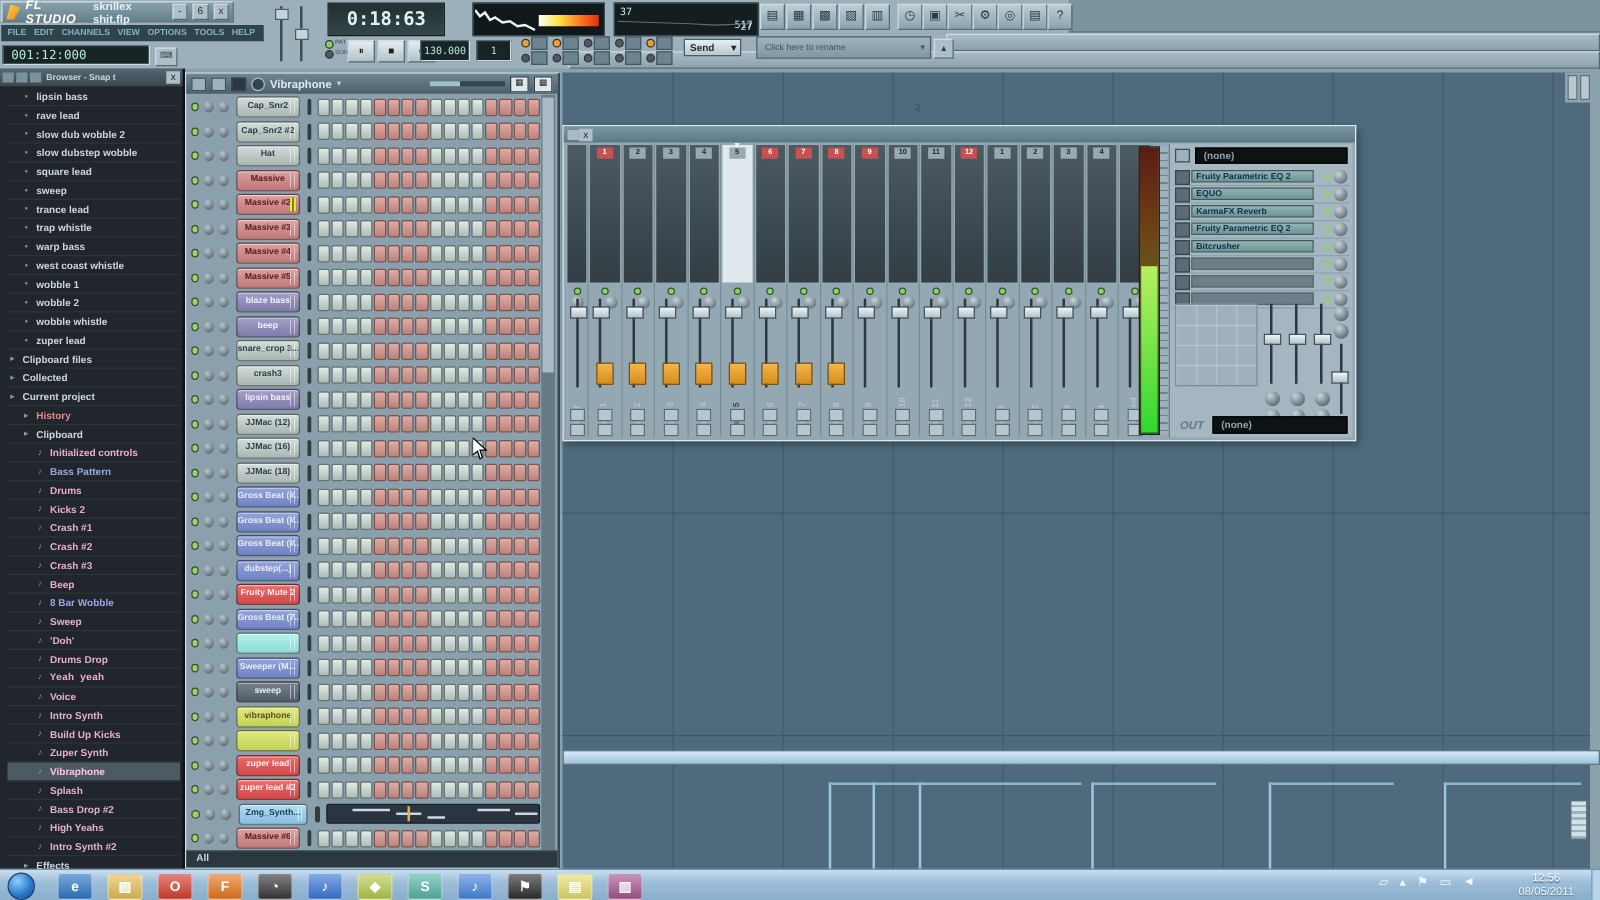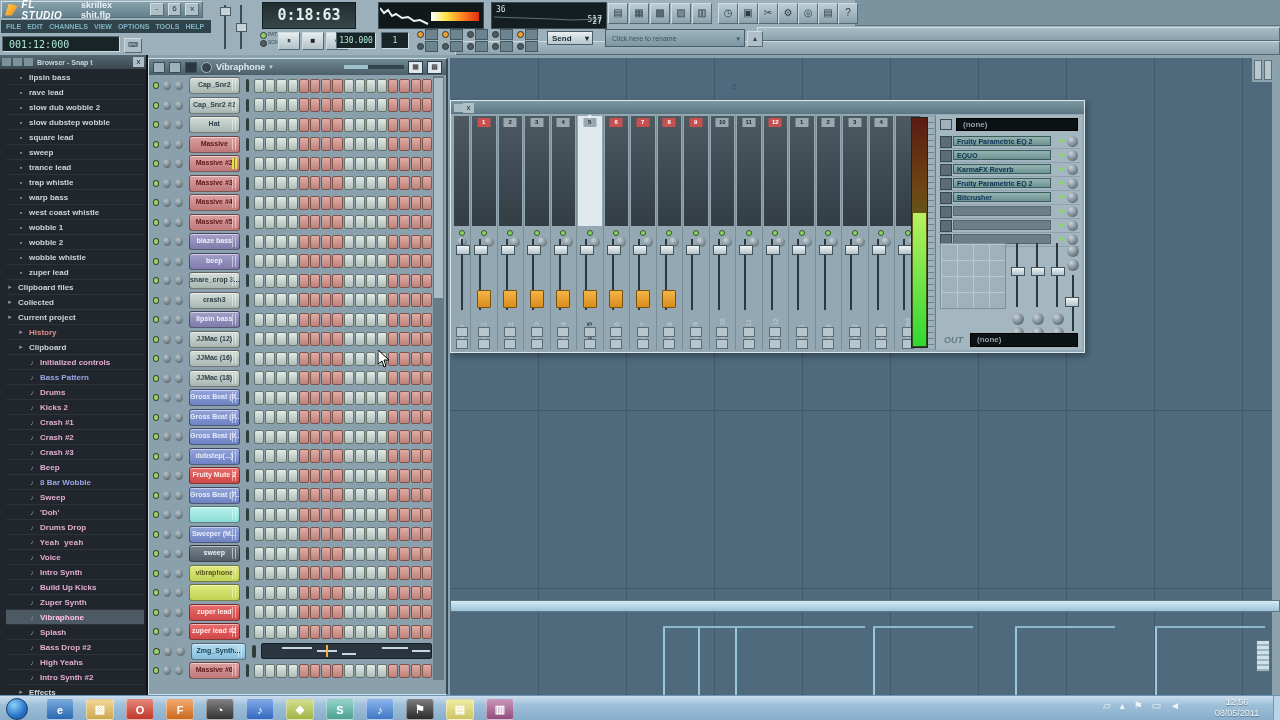--- a/index.html
+++ b/index.html
@@ -9,21 +9,21 @@
   .abs{position:absolute;}
   .bev{border-top:1px solid #cfdde2;border-left:1px solid #cfdde2;
        border-right:1px solid #556a74;border-bottom:1px solid #556a74;}
   .inset{border-top:1px solid #556a74;border-left:1px solid #556a74;
        border-right:1px solid #cfdde2;border-bottom:1px solid #cfdde2;}
   .lcd{background:#18২426;background:#182426;color:#aee8d8;
        font-family:"DejaVu Sans Mono",monospace;}
   
   #toolbar{left:0;top:0;width:1280px;height:55px;background:#9bb0ba;}
   #tb-dark-right{left:855px;top:0;width:425px;height:25px;background:#7b939f;border-bottom:1px solid #5d727c;}
-  #titlebar{left:1px;top:1px;width:202px;height:17px;background:linear-gradient(#87a0ac,#64808c);display:flex;align-items:center;gap:4px;padding:0 3px;box-sizing:border-box;}
+  #titlebar{left:1px;top:1px;width:186px;height:17px;background:linear-gradient(#87a0ac,#64808c);display:flex;align-items:center;gap:4px;padding:0 3px;box-sizing:border-box;}
   #fl-logo{width:13px;height:12px;background:linear-gradient(135deg,#ffd24a,#f08018);clip-path:polygon(0 100%,30% 0,100% 20%,55% 100%);}
   #app-name{color:#fff;font-weight:bold;font-style:italic;font-size:10px;letter-spacing:.5px;}
   #file-name{color:#e8f2f6;font-weight:bold;font-size:9px;}
   .winbtn{width:12px;height:11px;background:#aebfc8;font-size:8px;line-height:10px;text-align:center;color:#26343a;}
   #menubar{left:1px;top:20px;width:200px;height:13px;background:#31434a;display:flex;gap:6px;align-items:center;padding:0 5px;}
   #menubar span{color:#7fb2c0;font-size:7px;font-weight:bold;}
   #pos-lcd{left:2px;top:36px;width:118px;height:16px;font-size:10px;line-height:16px;padding-left:6px;box-sizing:border-box;}
   #kb-ico{left:124px;top:38px;width:16px;height:13px;background:#aebfc8;font-size:7px;text-align:center;line-height:12px;color:#31434a;}
   .mslider{top:3px;width:9px;height:48px;}
   .mslider .track{position:absolute;left:4px;top:2px;width:2px;bottom:2px;background:#3c4c54;}
@@ -200,21 +200,21 @@
     <div id="time-lcd" class="abs">0:18:63</div>
 
     <div id="spectrum" class="abs">
       <svg width="50" height="23" style="position:absolute;left:1px;top:1px;">
           <polyline points="0,4 4,9 8,6 12,12 16,10 22,14 28,13 34,17 40,16 48,20" fill="none" stroke="#e8f4f2" stroke-width="2"></polyline>
         </svg>
       <div class="grad"></div>
     </div>
 
     <div id="cpu-panel" class="abs">
-      <span class="a">36</span>
+      <span class="a">37</span>
       <span class="b">517</span>
       <span class="c">27</span>
       <svg width="110" height="23" style="position:absolute;left:0;top:0;">
           <polyline points="2,14 30,15 60,16 80,17 108,16" fill="none" stroke="#5a7276" stroke-width="1"></polyline>
         </svg>
     </div>
 
     <div id="win-buttons" class="abs" style="left:608px;top:0;width:110px;height:25px;">
         <div class="tbtn bev" style="position: absolute; left: 0px;">▤</div>
         <div class="tbtn bev" style="position: absolute; left: 21px;">▦</div>
@@ -1308,20 +1308,21 @@
             <i class="step s1"></i>
             <i class="step s1"></i>
             <i class="step s1"></i>
             <i class="step s1"></i>
           </div>
         </div>
       </div>
     <div id="rack-scroll">
         <i></i>
       </div>
+    <div id="rack-filter">All</div>
   </div>
 
   <div id="mixer" class="abs">
     <div id="mixer-title">
       <i class="mini"></i>
       <span id="mixer-close">x</span>
     </div>
     <div id="mixer-tracks">
         <div class="mtrack" style="width: 18px;">
           <div class="lab"></div>

